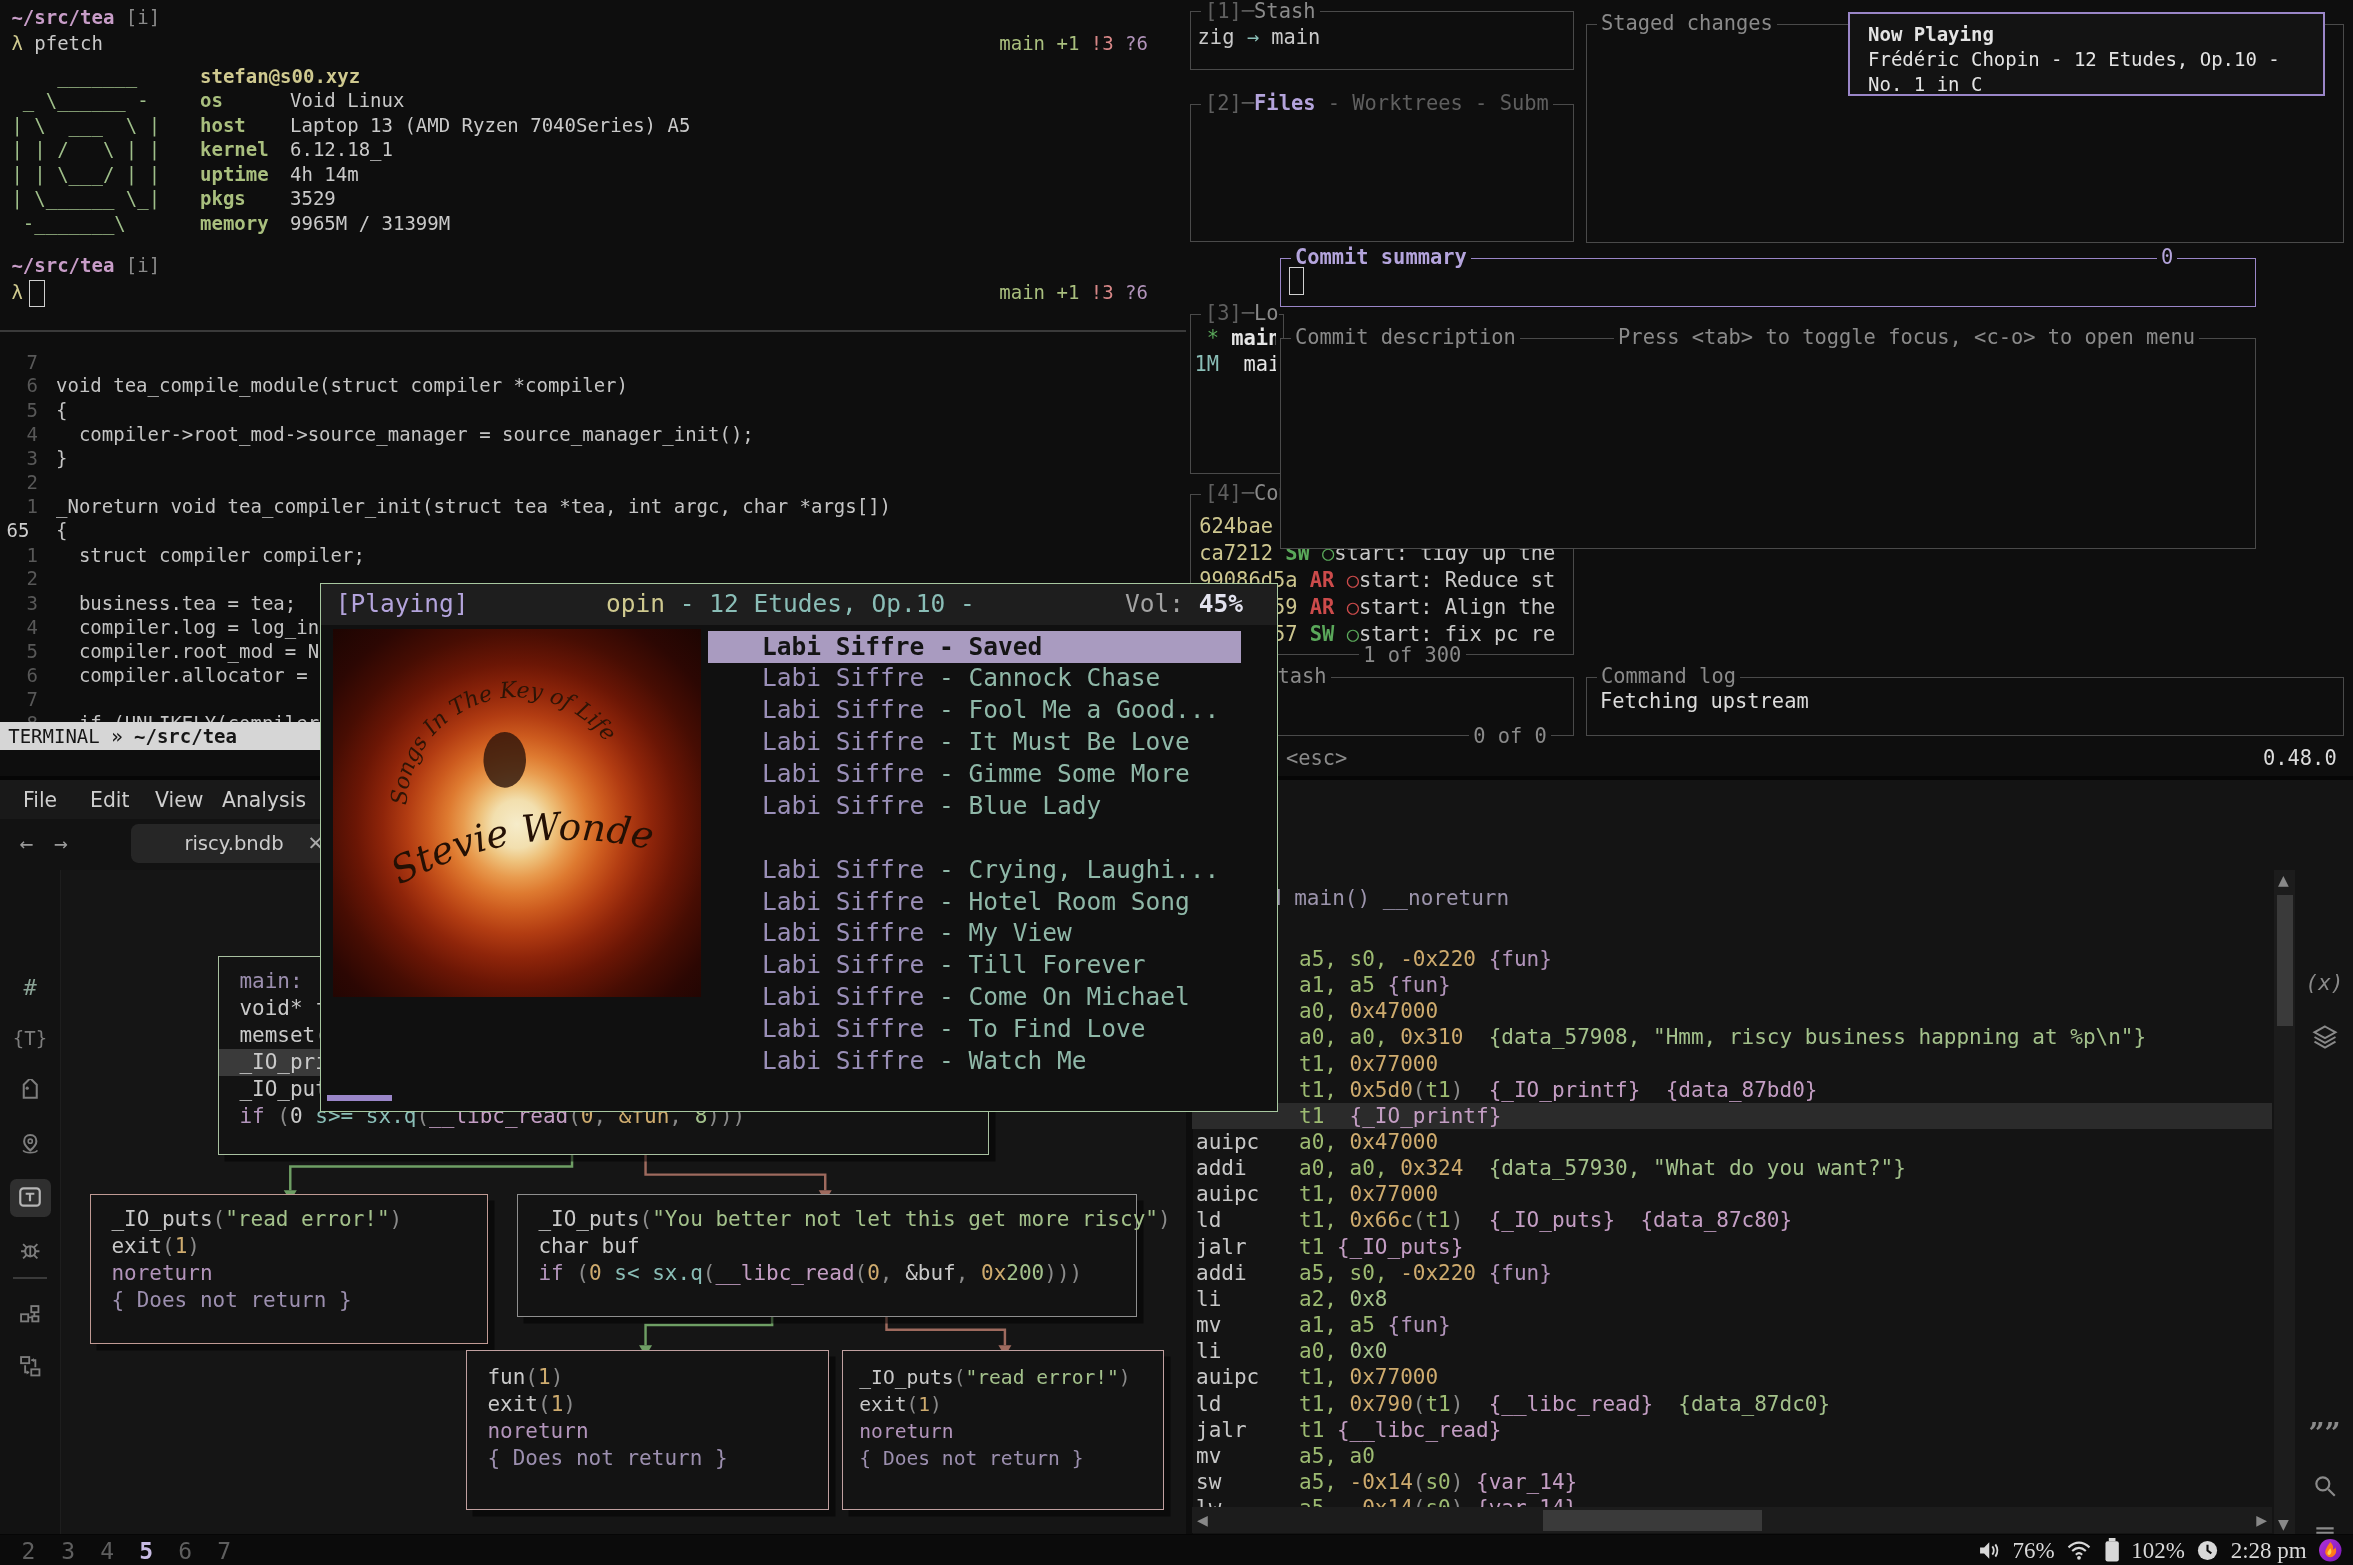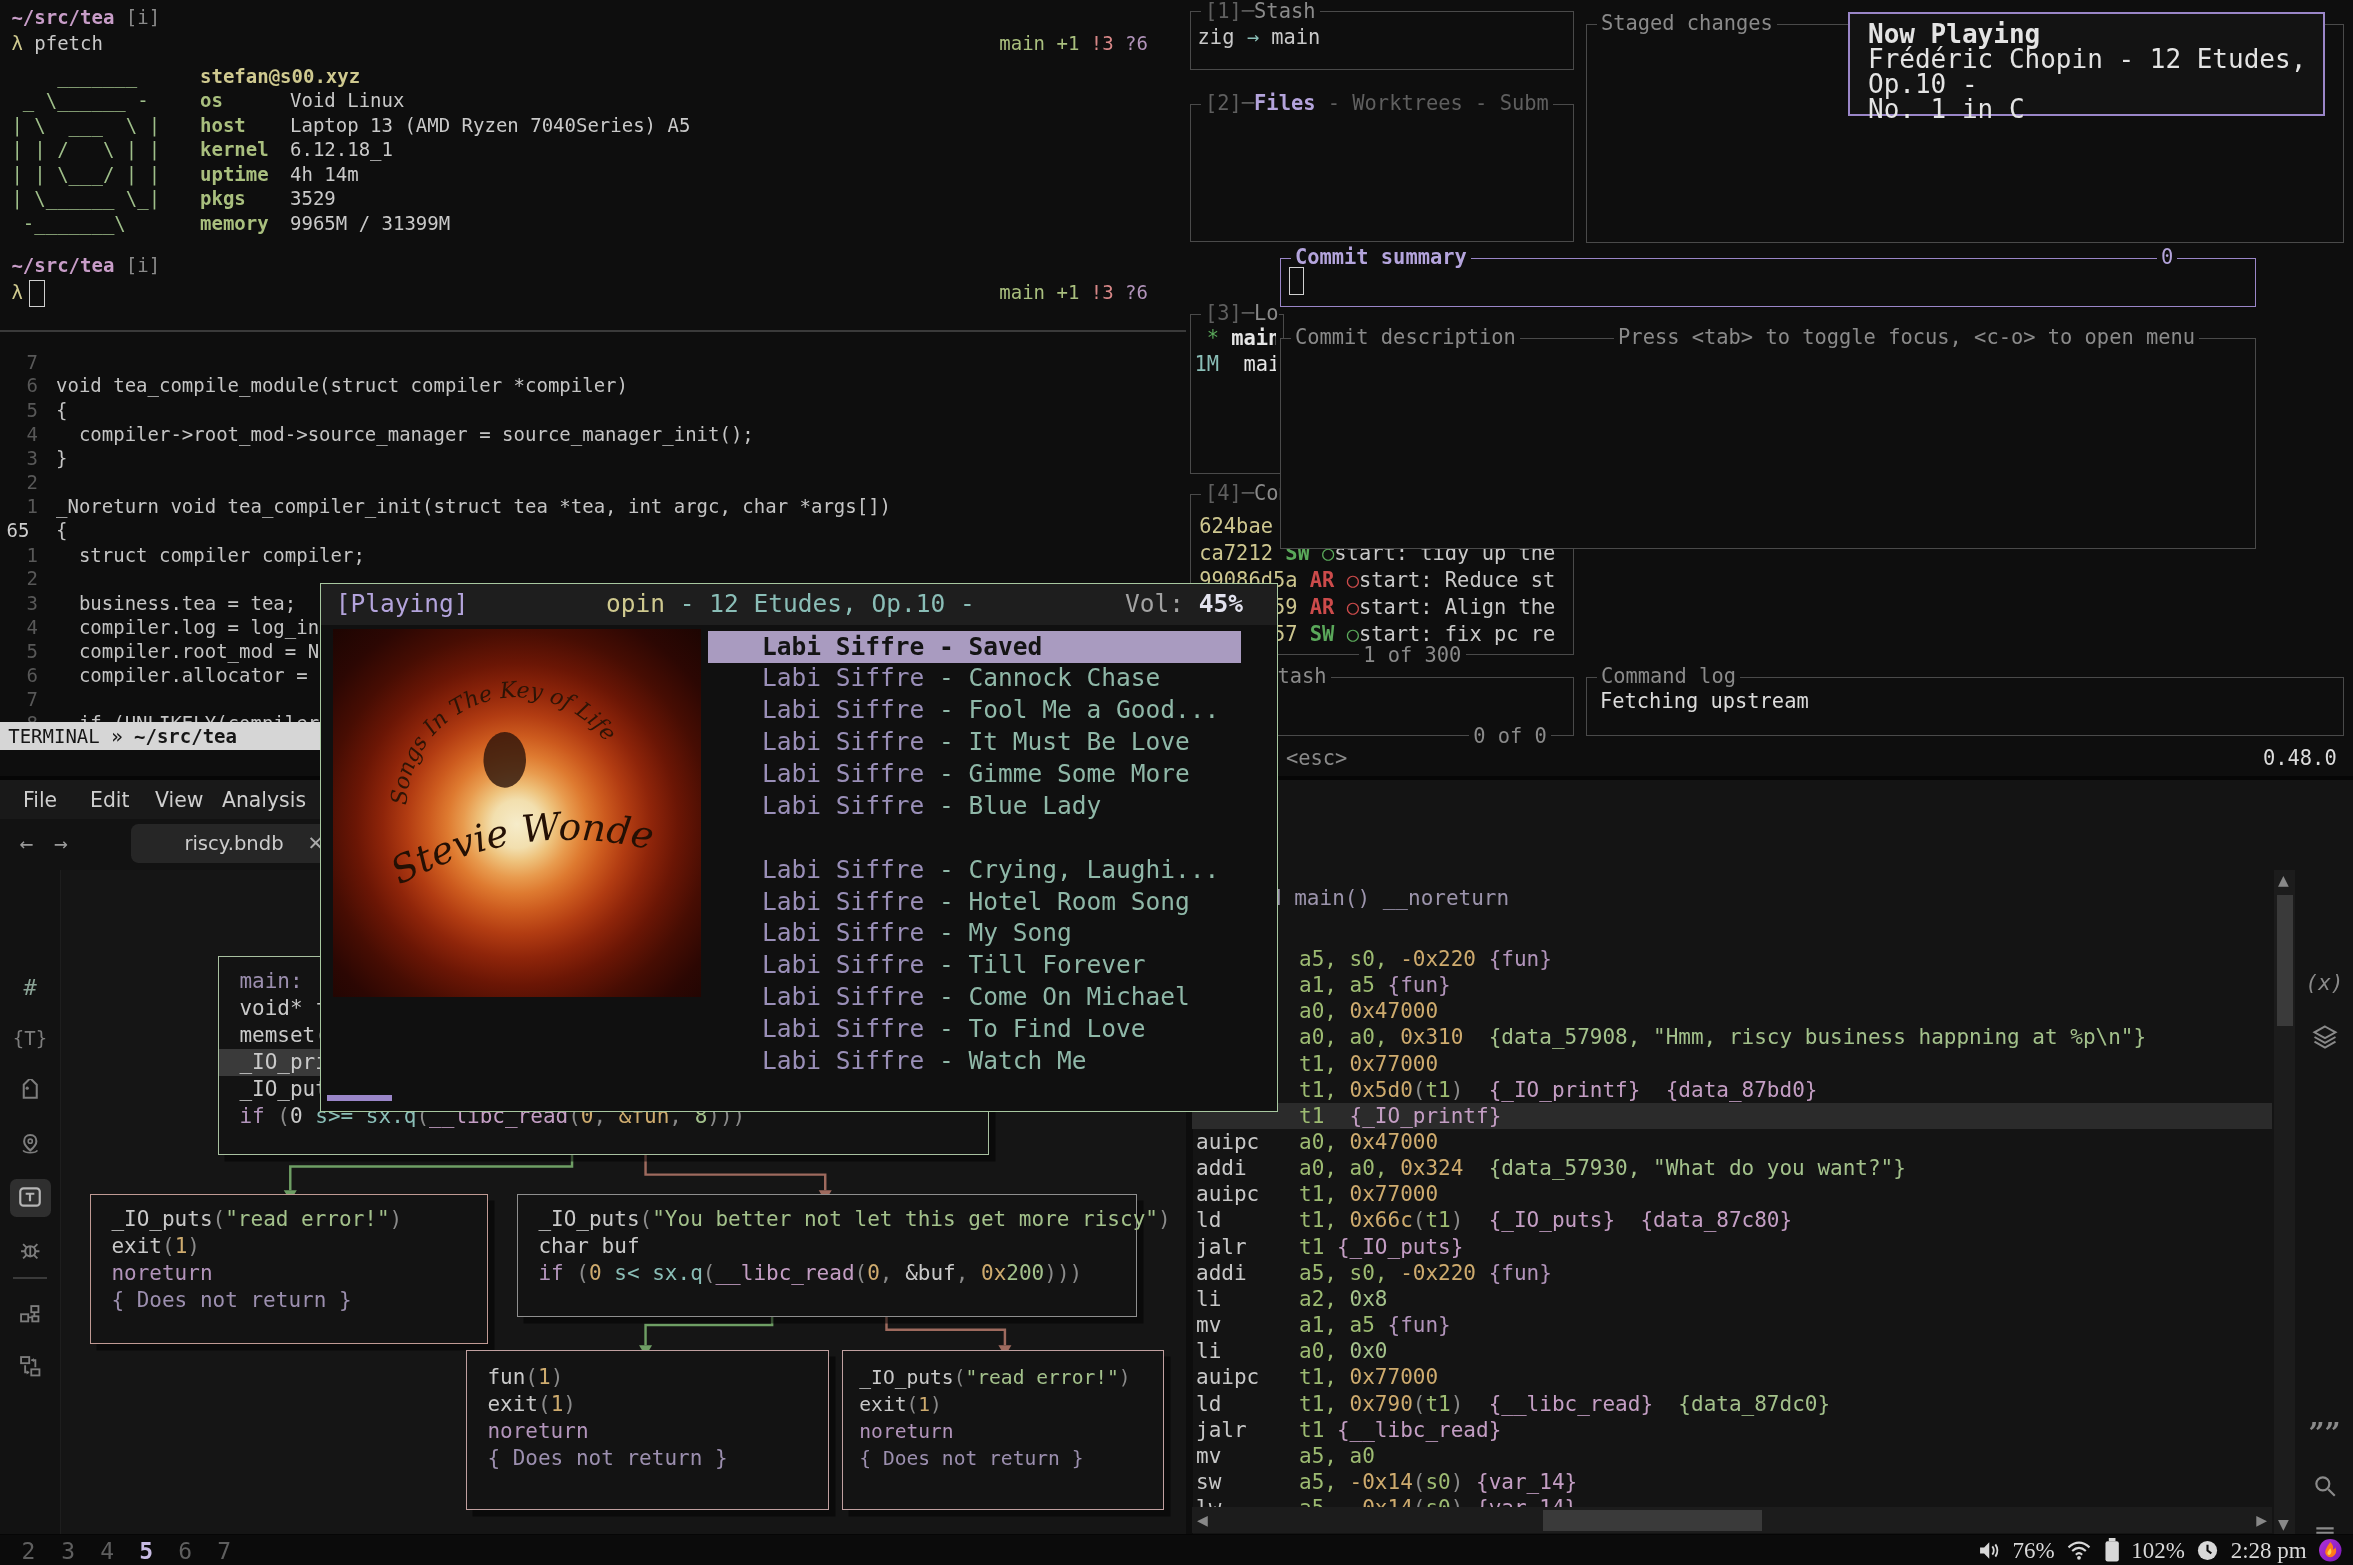--- a/index.html
+++ b/index.html
@@ -58,21 +58,21 @@
   
   #player-window{left:320px;top:583px;width:958px;height:529px;background:#101010;border:1.6px solid #a8c8a0;box-sizing:border-box;font-size:24.5px;line-height:32px}
   #player-titlebar{position:absolute;left:0;top:0;width:100%;height:41px;background:#1e1e1e}
   #album-art{position:absolute;left:12.3px;top:45px;width:368px;height:368px;background:
     radial-gradient(circle at 50% 53%, #f6ecca 0%, #f2dfae 9%, #eec27c 14%, #e89b4e 20%, #de7a30 26%, #cc5a1e 33%, #b23c12 41%, #8f250a 50%, #6b1605 60%, #470d03 72%, #2c0703 85%, #1d0502 100%)}
   .prow{position:absolute;left:387px;width:533px;height:32px;line-height:32px;white-space:pre;padding-left:54px;box-sizing:border-box}
   .prow.sel{background:#a99bc0;color:#141414;font-weight:bold}
   #player-progress{position:absolute;left:5.7px;top:511px;width:65px;height:5.7px;background:#9a86c8}
 
   
-  #notification{left:1848px;top:12.3px;width:477px;height:104px;background:#131313;border:2.5px solid #9a86c8;box-sizing:border-box;color:#e4e4e4;font-size:26px;line-height:25px}
+  #notification{left:1848px;top:12.3px;width:477px;height:84px;background:#131313;border:2.5px solid #9a86c8;box-sizing:border-box;color:#e4e4e4;font-size:19px;line-height:25px}
 
   
   #statusbar{left:0;top:1535px;width:2354px;height:31px;background:#0b0b0b;color:#d8d8d8;font-size:23px}
   .ws{position:absolute;top:2.5px;width:24.5px;text-align:center;color:#5f5f5f;font-family:"DejaVu Sans Mono",monospace}
   .ws.active{color:#c9bce4;font-weight:bold}
   #sb-right{position:absolute;right:11.4px;top:0;height:31px;display:flex;align-items:center;gap:11.4px}
   #sb-right svg{display:block}
 </style>
 </head>
 <body>
@@ -351,21 +351,21 @@
     </svg>
   </div>
   <div class="prow sel" style="top:47px"><span>Labi Siffre</span><span> - </span><span>Saved</span></div>
   <div class="prow" style="top:110px"><span style="color:#9a8fb8">Labi Siffre</span><span style="color:#8fb8a8"> - </span><span style="color:#8fb8a8">Fool Me a Good...</span></div>
   <div class="prow" style="top:78px"><span style="color:#9a8fb8">Labi Siffre</span><span style="color:#8fb8a8"> - </span><span style="color:#8fb8a8">Cannock Chase</span></div>
   <div class="prow" style="top:142px"><span style="color:#9a8fb8">Labi Siffre</span><span style="color:#8fb8a8"> - </span><span style="color:#8fb8a8">It Must Be Love</span></div>
   <div class="prow" style="top:174px"><span style="color:#9a8fb8">Labi Siffre</span><span style="color:#8fb8a8"> - </span><span style="color:#8fb8a8">Gimme Some More</span></div>
   <div class="prow" style="top:206px"><span style="color:#9a8fb8">Labi Siffre</span><span style="color:#8fb8a8"> - </span><span style="color:#8fb8a8">Blue Lady</span></div>
   <div class="prow" style="top:270px"><span style="color:#9a8fb8">Labi Siffre</span><span style="color:#8fb8a8"> - </span><span style="color:#8fb8a8">Crying, Laughi...</span></div>
   <div class="prow" style="top:302px"><span style="color:#9a8fb8">Labi Siffre</span><span style="color:#8fb8a8"> - </span><span style="color:#8fb8a8">Hotel Room Song</span></div>
-  <div class="prow" style="top:333px"><span style="color:#9a8fb8">Labi Siffre</span><span style="color:#8fb8a8"> - </span><span style="color:#8fb8a8">My Song</span></div>
+  <div class="prow" style="top:333px"><span style="color:#9a8fb8">Labi Siffre</span><span style="color:#8fb8a8"> - </span><span style="color:#8fb8a8">My View</span></div>
   <div class="prow" style="top:365px"><span style="color:#9a8fb8">Labi Siffre</span><span style="color:#8fb8a8"> - </span><span style="color:#8fb8a8">Till Forever</span></div>
   <div class="prow" style="top:397px"><span style="color:#9a8fb8">Labi Siffre</span><span style="color:#8fb8a8"> - </span><span style="color:#8fb8a8">Come On Michael</span></div>
   <div class="prow" style="top:429px"><span style="color:#9a8fb8">Labi Siffre</span><span style="color:#8fb8a8"> - </span><span style="color:#8fb8a8">To Find Love</span></div>
   <div class="prow" style="top:461px"><span style="color:#9a8fb8">Labi Siffre</span><span style="color:#8fb8a8"> - </span><span style="color:#8fb8a8">Watch Me</span></div>
   <div id="player-progress"></div>
 </div>
 
 <div class="a mono" id="notification">
   <div style="padding:7.4px 0 0 18px;font-weight:bold">Now Playing</div>
   <div style="padding:0 0 0 18px">Frédéric Chopin - 12 Etudes, Op.10 -</div>

